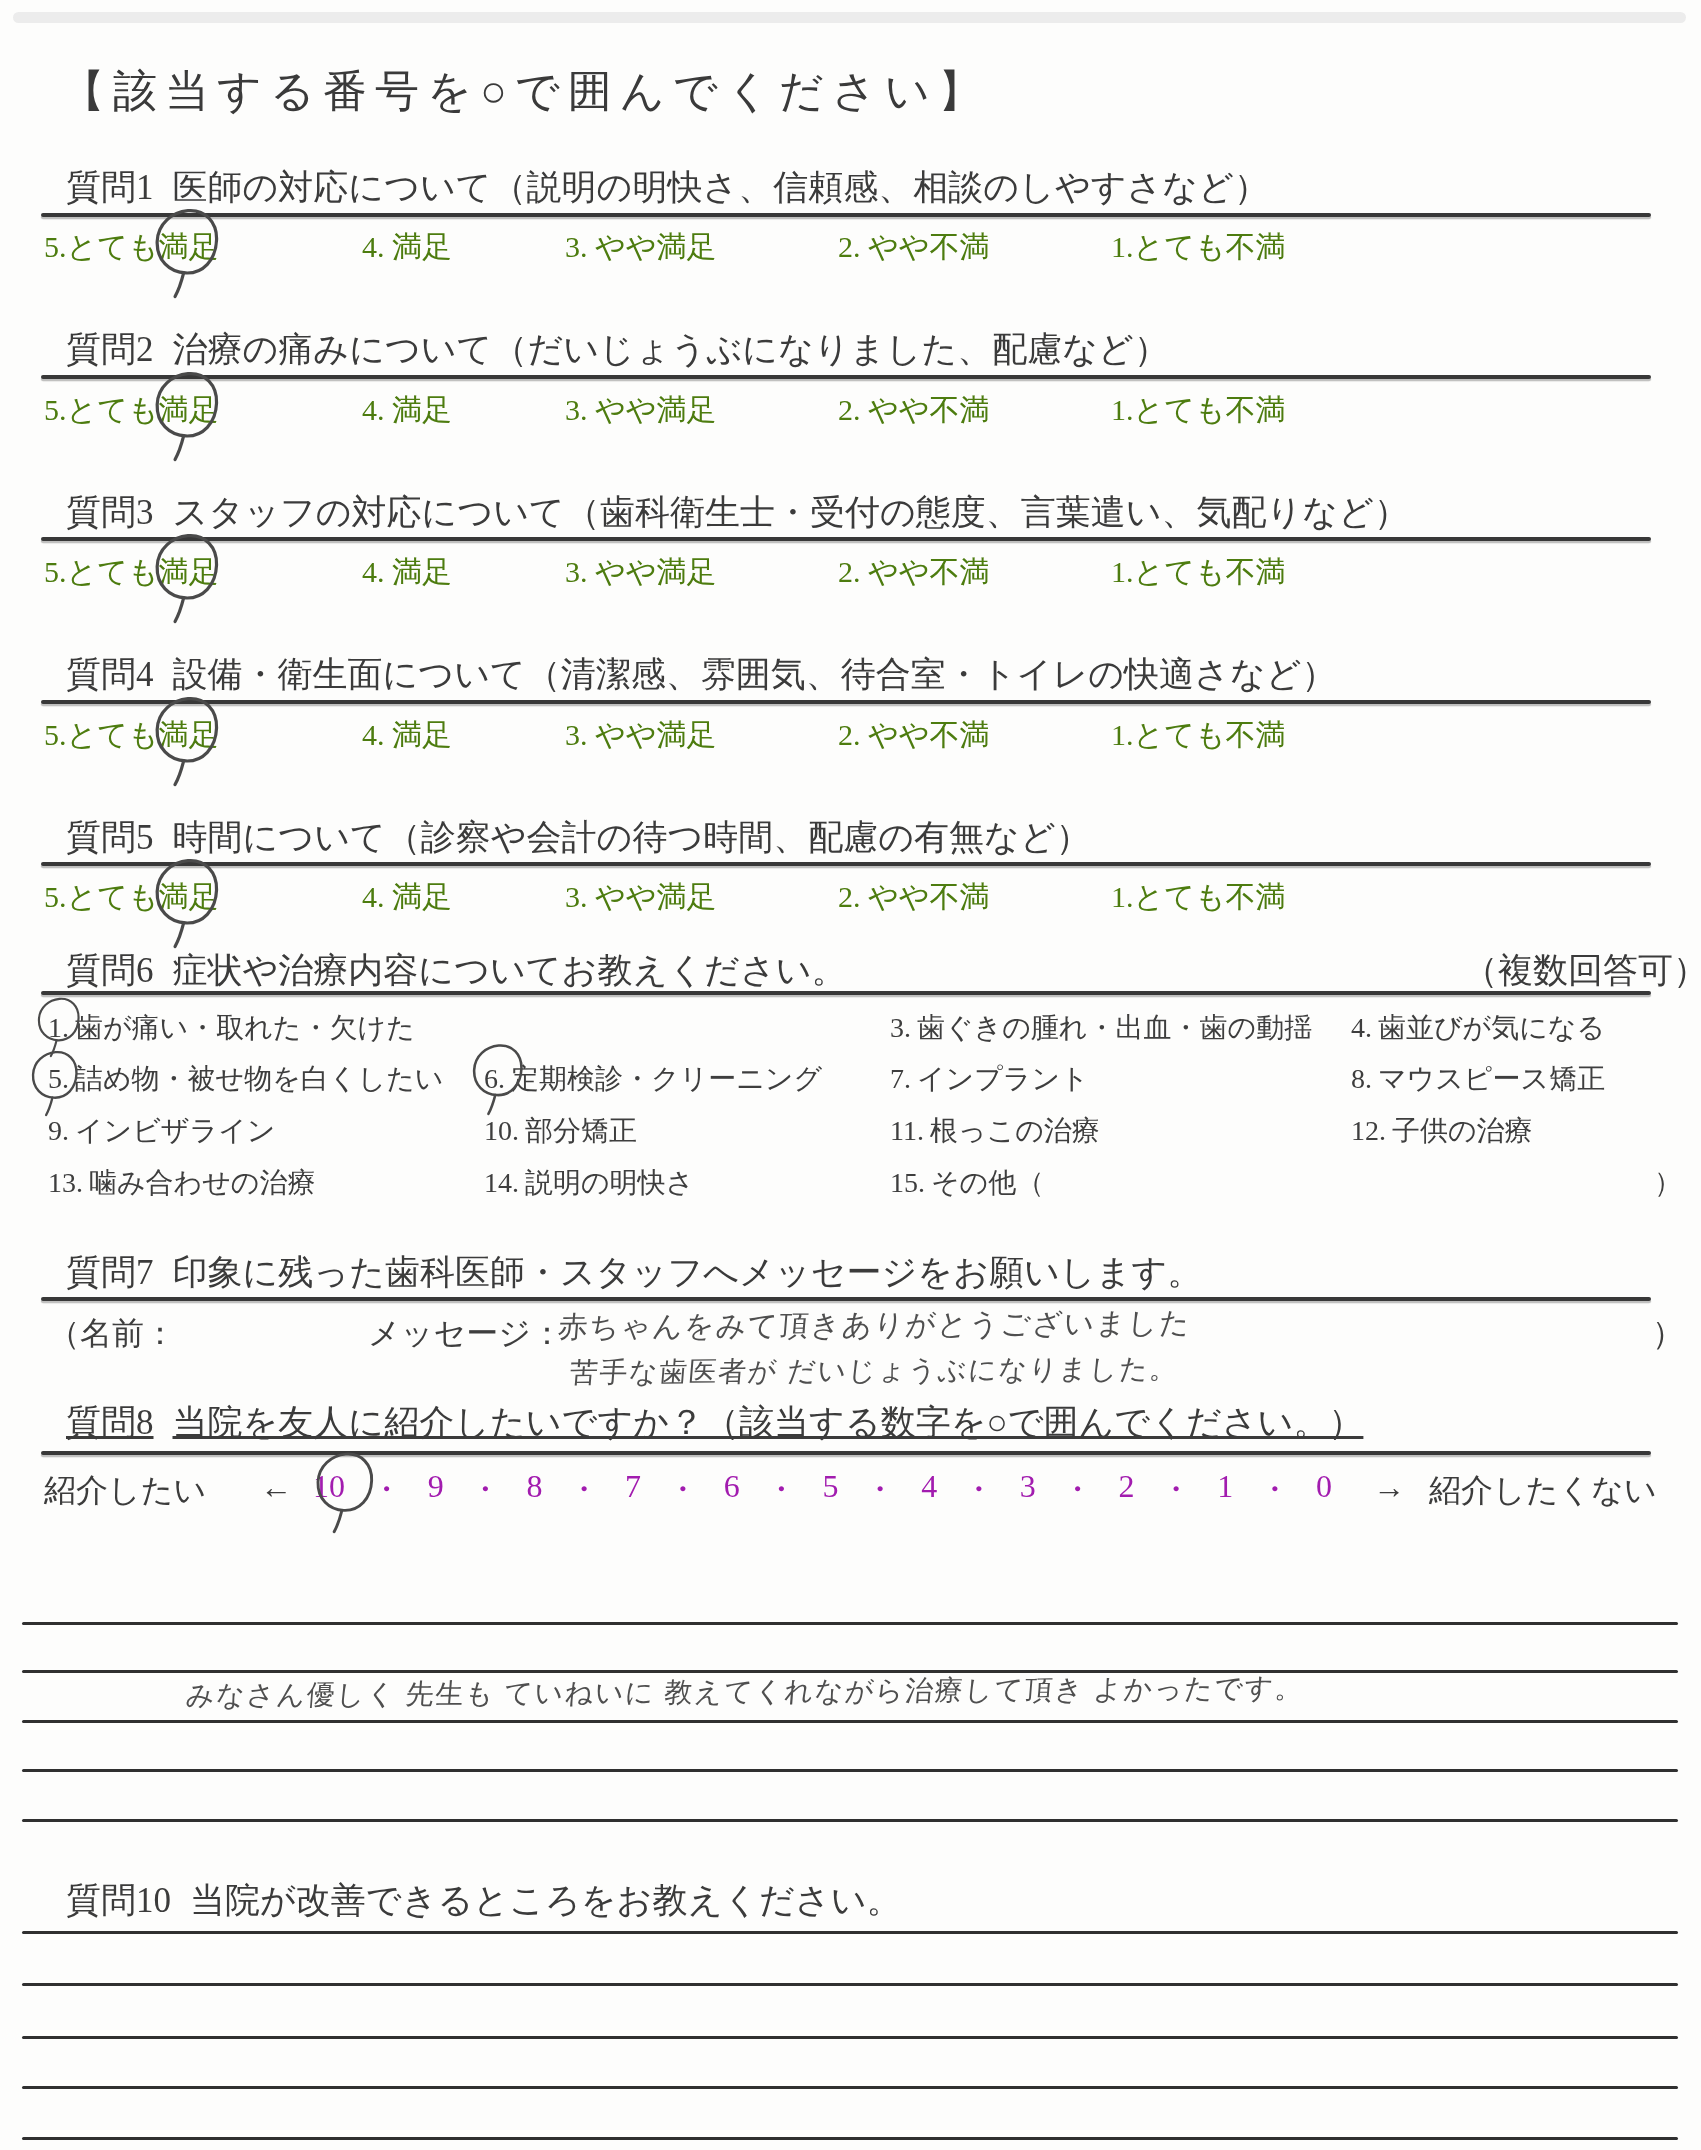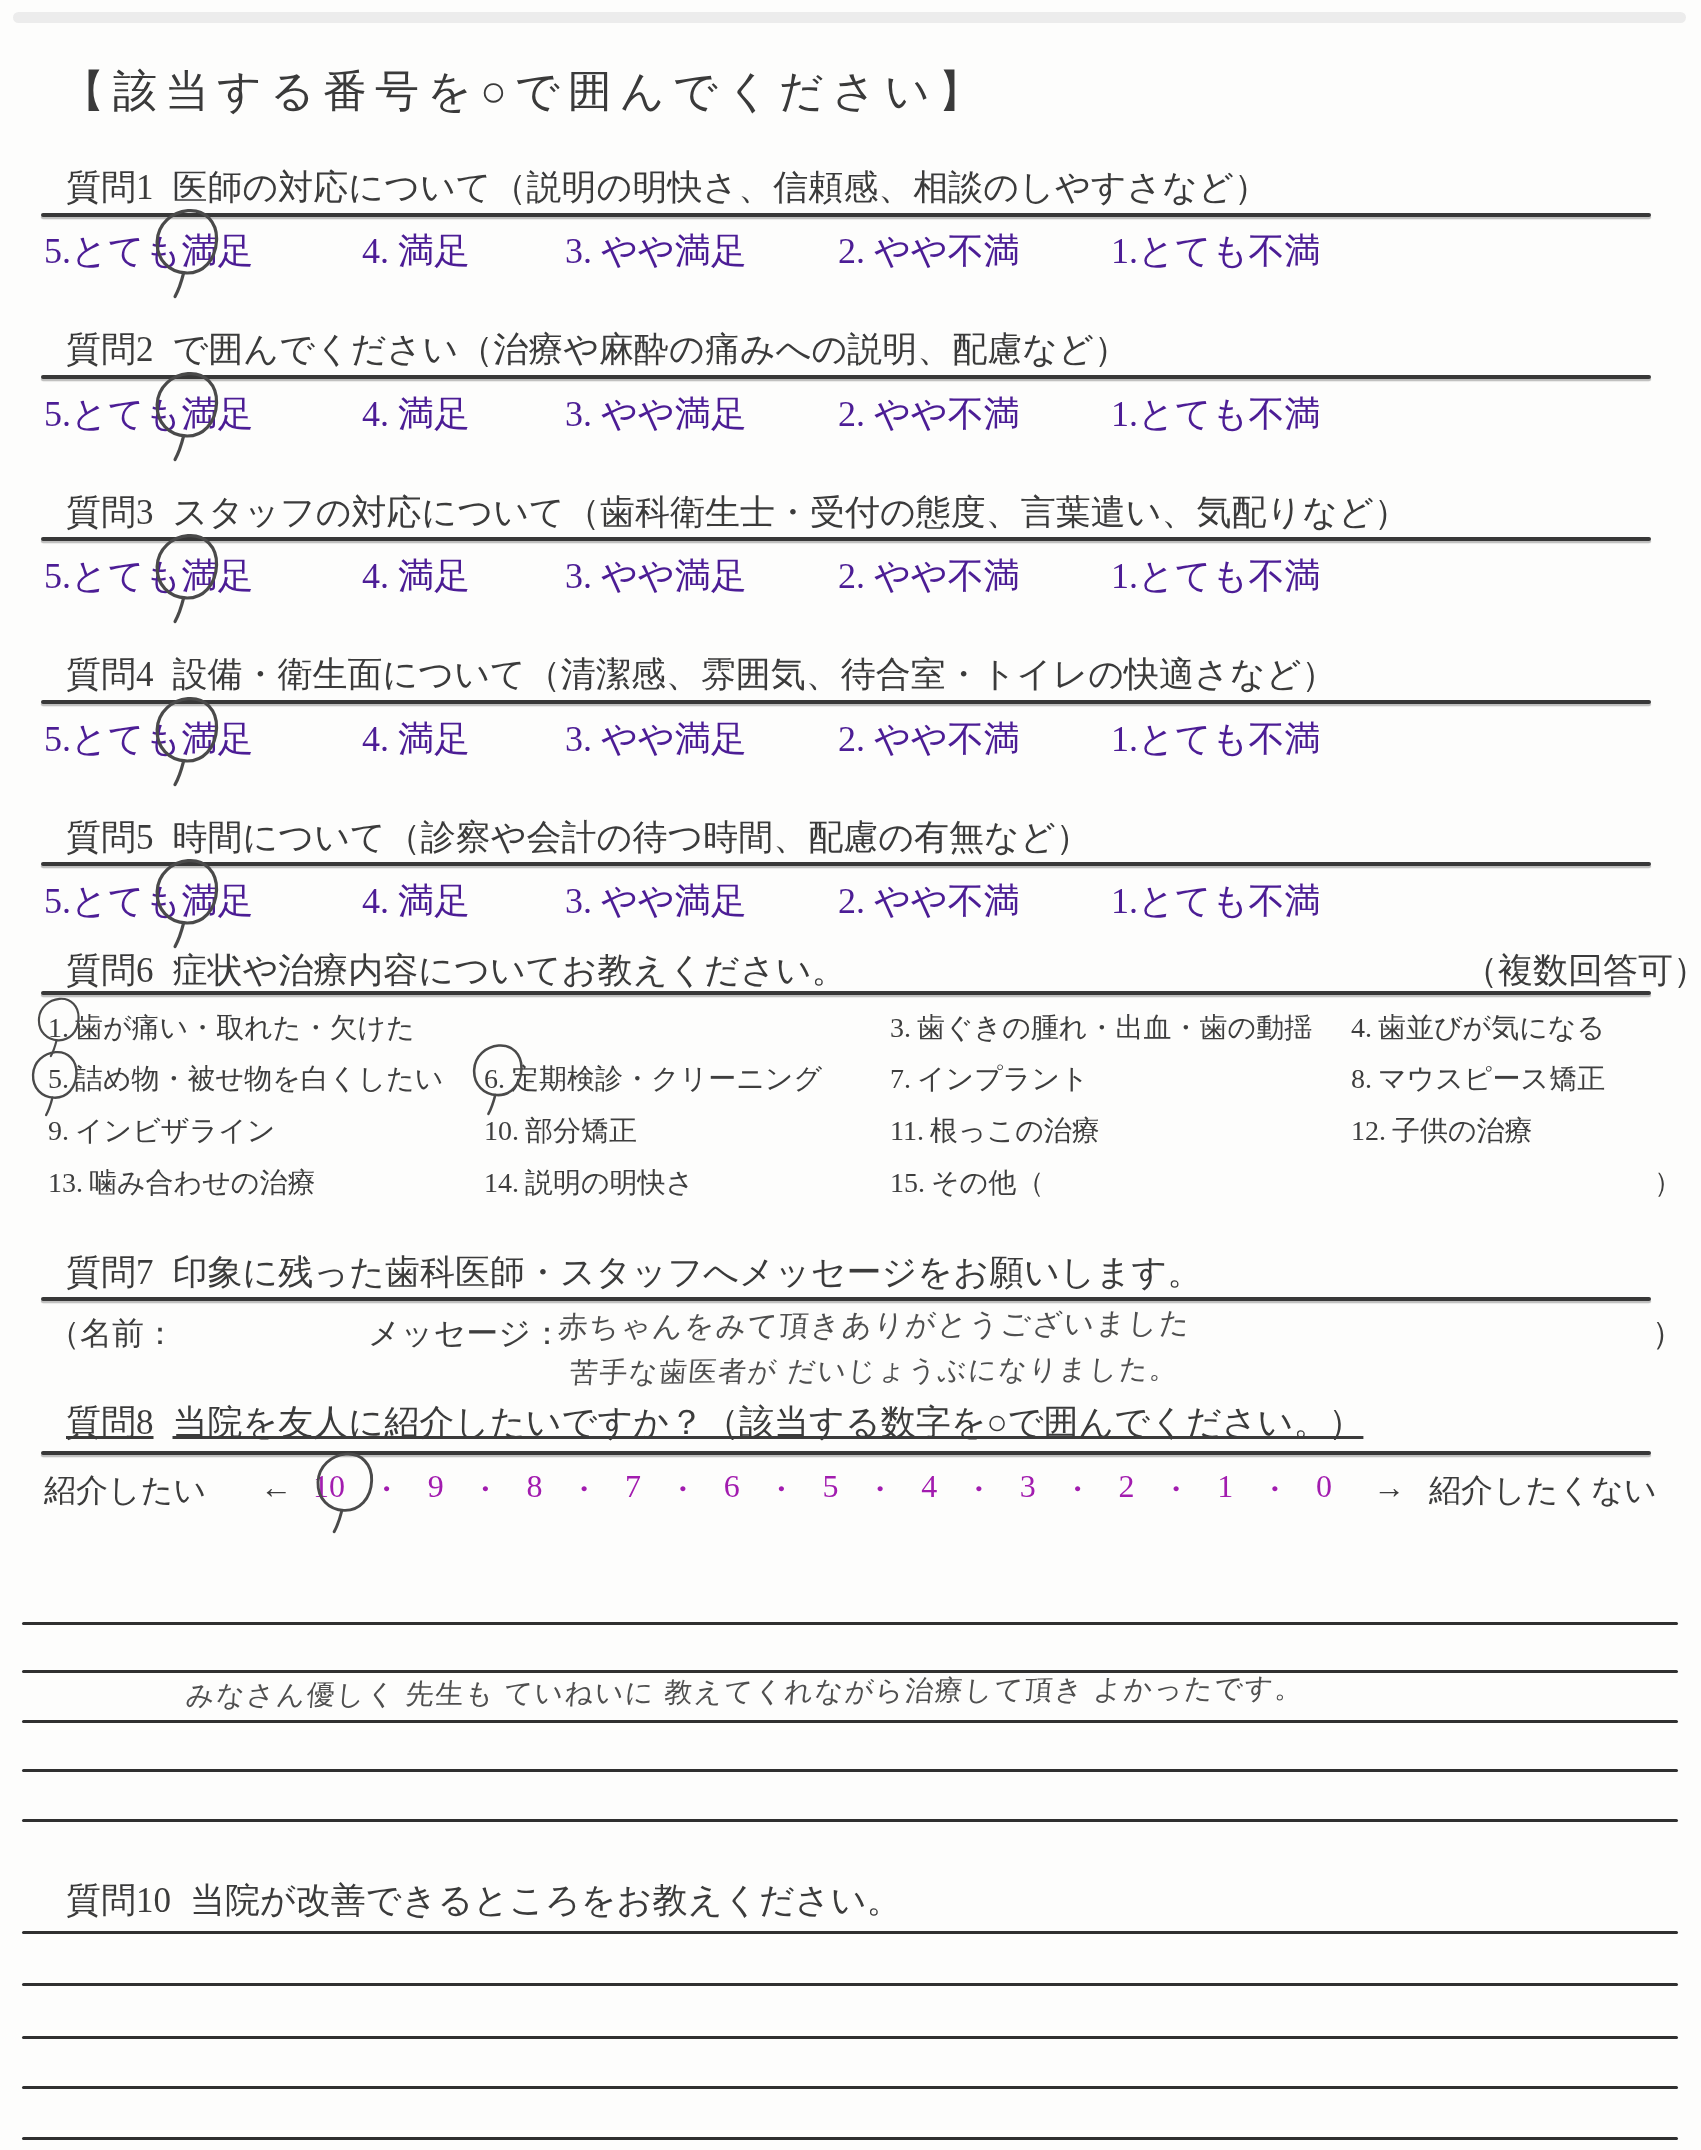--- a/index.html
+++ b/index.html
@@ -13,21 +13,21 @@
     color: #3a3a3a;
     overflow: hidden;
   }
   .abs { position: absolute; white-space: nowrap; }
   .scan-band { left: 13.3px; top: 11.8px; width: 1673px; height: 11px; background: #ececec; border-radius: 5.9px; }
   .doc-title { left: 61px; top: 62px; font-size: 44px; letter-spacing: 8px; color: #3a3a3a; }
   .q-title { font-size: 35px; color: #3b3b3b; text-align: right; }
   .q-label { margin-right: 19px; }
   .rule { left: 41px; width: 1610px; height: 3.7px; background: #383838; border-radius: 2.2px;
           box-shadow: 0 2.2px 0.7px rgba(115,115,115,.45); }
-  .opt { font-size: 36px; color: #4c1d95; }
+  .opt { font-size: 30px; color: #4d7c0f; }
   .item { font-size: 28px; color: #3e3e3e; }
   .item .num { margin-right: 5.9px; }
   .aline { left: 22px; width: 1656px; height: 3px; background: #303030; border-radius: 1.5px; }
   .paren { font-size: 32px; color: #3e3e3e; }
   .hand { font-family: "Liberation Sans", "DejaVu Sans", sans-serif; color: #4f4f4f;
           transform: skewX(-5deg) rotate(-0.4deg); transform-origin: left center; letter-spacing: 1.5px; }
   .hand-circle { overflow: visible; }
   .hand-circle path { stroke: #4a4a4a; stroke-width: 4.5; fill: none; stroke-linecap: round; }
   .scale { font-size: 32px; color: #3c3c3c; }
   .numrow { display: flex; justify-content: space-between; left: 313px; top: 1468px; width: 1019px;
@@ -51,21 +51,21 @@
   <div class="abs opt" style="left:362px; top:227px;">4. 満足</div>
   <div class="abs opt" style="left:565px; top:227px;">3. やや満足</div>
   <div class="abs opt" style="left:838px;top:227px;">2. やや不満</div>
   <div class="abs opt" style="left:1111px;top:227px;">1.とても不満</div>
   <svg class="abs hand-circle" style="left:143px;top:205px;width:87px;height:93px;" viewBox="0 0 100 130">
     <path d="M52,8 C76,6 93,24 92,49 C91,77 73,96 49,95 C26,94 8,77 9,51 C10,26 30,10 52,8"></path>
     <path d="M46,95 C43,107 39,119 34,128"></path>
   </svg>
 
   <div class="abs q-title" style="left:66px; top:326px;">
-    <span class="q-label">質問2</span><span>で囲んでください（治療や麻酔の痛みへの説明、配慮など）</span>
+    <span class="q-label">質問2</span><span>治療の痛みについて（だいじょうぶになりました、配慮など）</span>
   </div>
   <div class="abs rule" style="top:375px;"></div>
   <div class="abs opt" style="left:44px;  top:390px;">5.とても満足</div>
   <div class="abs opt" style="left:362px; top:390px;">4. 満足</div>
   <div class="abs opt" style="left:565px; top:390px;">3. やや満足</div>
   <div class="abs opt" style="left:838px;top:390px;">2. やや不満</div>
   <div class="abs opt" style="left:1111px;top:390px;">1.とても不満</div>
   <svg class="abs hand-circle" style="left:143px;top:368px;width:87px;height:93px;" viewBox="0 0 100 130">
     <path d="M52,8 C76,6 93,24 92,49 C91,77 73,96 49,95 C26,94 8,77 9,51 C10,26 30,10 52,8"></path>
     <path d="M46,95 C43,107 39,119 34,128"></path>

